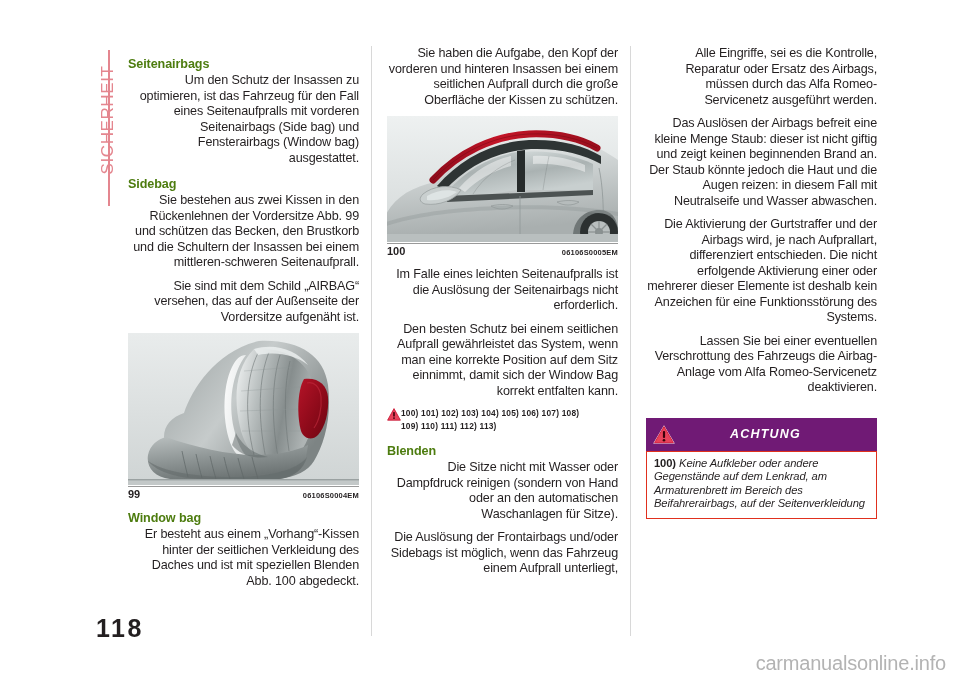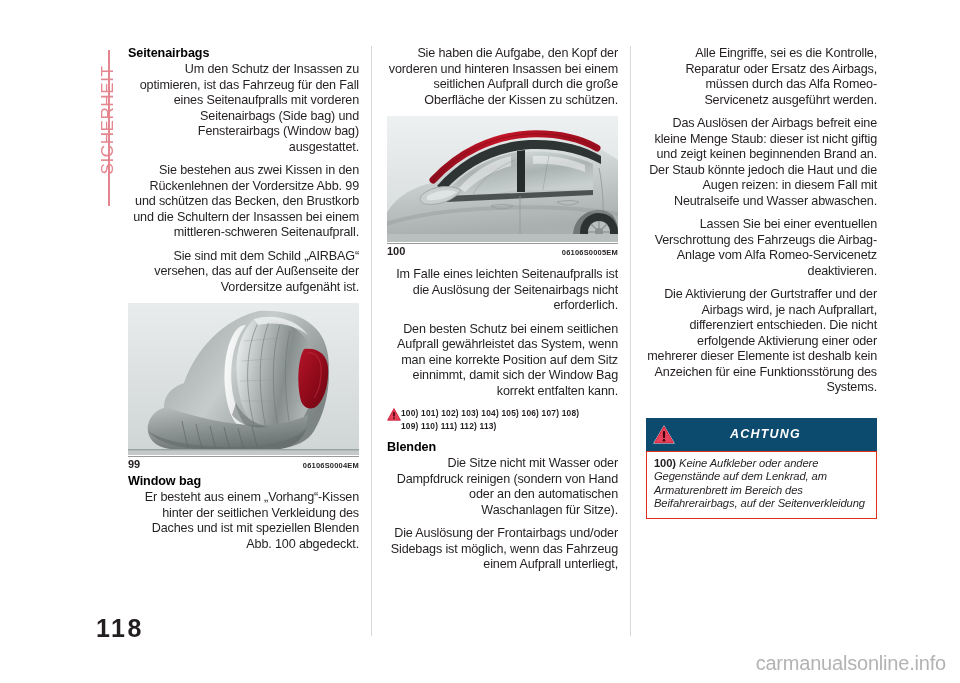--- a/index.html
+++ b/index.html
@@ -69,22 +69,22 @@
     height: 590px;
     background: #d8d8d8;
   }
   .div-1 { left: 371px; }
   .div-2 { left: 630px; }
 
   h3.sub {
     font-size: 12.6px;
     line-height: 15px;
     font-weight: bold;
-    color: #000000;
-    margin: 0 0 1px 0;
+    color: #4d7c0f;
+    margin: 11px 0 1px 0;
     letter-spacing: -0.1px;
   }
   p.body {
     font-size: 12.6px;
     line-height: 15.5px;
     margin: 0 0 8px 0;
     letter-spacing: -0.15px;
     color: #231f20;
     text-align: right;
   }
@@ -143,21 +143,21 @@
     color: #231f20;
     max-width: 196px;
   }
 
   
   .achtung {
     margin-top: 22px;
     width: 231px;
   }
   .achtung-head {
-    background: #0c4a6e;
+    background: #701a75;
     height: 33px;
     display: flex;
     align-items: center;
     padding-left: 6px;
     box-sizing: border-box;
   }
   .achtung-head .ttl {
     flex: 1;
     text-align: center;
     font-size: 12.5px;
@@ -213,20 +213,21 @@
   </div>
 
   <div class="col-divider div-1"></div>
   <div class="col-divider div-2"></div>
 
   <div class="col col-1">
 
     <h3 class="sub">Seitenairbags</h3>
     <p class="body afterhead">Um den Schutz der Insassen zu optimieren, ist das Fahrzeug für den Fall eines Seitenaufpralls mit vorderen Seitenairbags (Side bag) und Fensterairbags (Window bag) ausgestattet.</p>
 
+    <h3 class="sub">Sidebag</h3>
     <p class="body afterhead">Sie bestehen aus zwei Kissen in den Rückenlehnen der Vordersitze Abb. 99 und schützen das Becken, den Brustkorb und die Schultern der Insassen bei einem mittleren-schweren Seitenaufprall.</p>
 
     <p class="body">Sie sind mit dem Schild „AIRBAG“ versehen, das auf der Außenseite der Vordersitze aufgenäht ist.</p>
 
     <div class="figure">
       <div class="fig-img">
         <svg class="seat-scene" viewBox="0 0 231 152">
           <defs>
             <linearGradient id="bgGrad" x1="0" y1="0" x2="0" y2="1">
               <stop offset="0%" stop-color="#e9ecec"></stop>
@@ -423,22 +424,22 @@
     </div>
 
     <h3 class="sub">Blenden</h3>
     <p class="body afterhead">Die Sitze nicht mit Wasser oder Dampfdruck reinigen (sondern von Hand oder an den automatischen Waschanlagen für Sitze).</p>
     <p class="body">Die Auslösung der Frontairbags und/oder Sidebags ist möglich, wenn das Fahrzeug einem Aufprall unterliegt,</p>
   </div>
 
   <div class="col col-3">
     <p class="body">Alle Eingriffe, sei es die Kontrolle, Reparatur oder Ersatz des Airbags, müssen durch das Alfa Romeo-Servicenetz ausgeführt werden.</p>
     <p class="body">Das Auslösen der Airbags befreit eine kleine Menge Staub: dieser ist nicht giftig und zeigt keinen beginnenden Brand an. Der Staub könnte jedoch die Haut und die Augen reizen: in diesem Fall mit Neutralseife und Wasser abwaschen.</p>
+    <p class="body">Die Aktivierung der Gurtstraffer und der Airbags wird, je nach Aufprallart, differenziert entschieden. Die nicht erfolgende Aktivierung einer oder mehrerer dieser Elemente ist deshalb kein Anzeichen für eine Funktionsstörung des Systems.</p>
     <p class="body">Lassen Sie bei einer eventuellen Verschrottung des Fahrzeugs die Airbag-Anlage vom Alfa Romeo-Servicenetz deaktivieren.</p>
-    <p class="body">Die Aktivierung der Gurtstraffer und der Airbags wird, je nach Aufprallart, differenziert entschieden. Die nicht erfolgende Aktivierung einer oder mehrerer dieser Elemente ist deshalb kein Anzeichen für eine Funktionsstörung des Systems.</p>
 
     <div class="achtung">
       <div class="achtung-head">
         <svg width="24" height="21" viewBox="0 0 24 21">
           <path d="M12 1.2 L22.8 19.6 L1.2 19.6 Z" fill="#ffffff"></path>
           <path d="M12 2.6 L21.4 18.7 L2.6 18.7 Z" fill="#e8415a" stroke="#d41f3e" stroke-width="1" stroke-linejoin="round"></path>
           <rect x="10.9" y="7" width="2.2" height="7" rx="1" fill="#3b0009"></rect>
           <circle cx="12" cy="16.2" r="1.3" fill="#3b0009"></circle>
         </svg>
         <span class="ttl">ACHTUNG</span>

